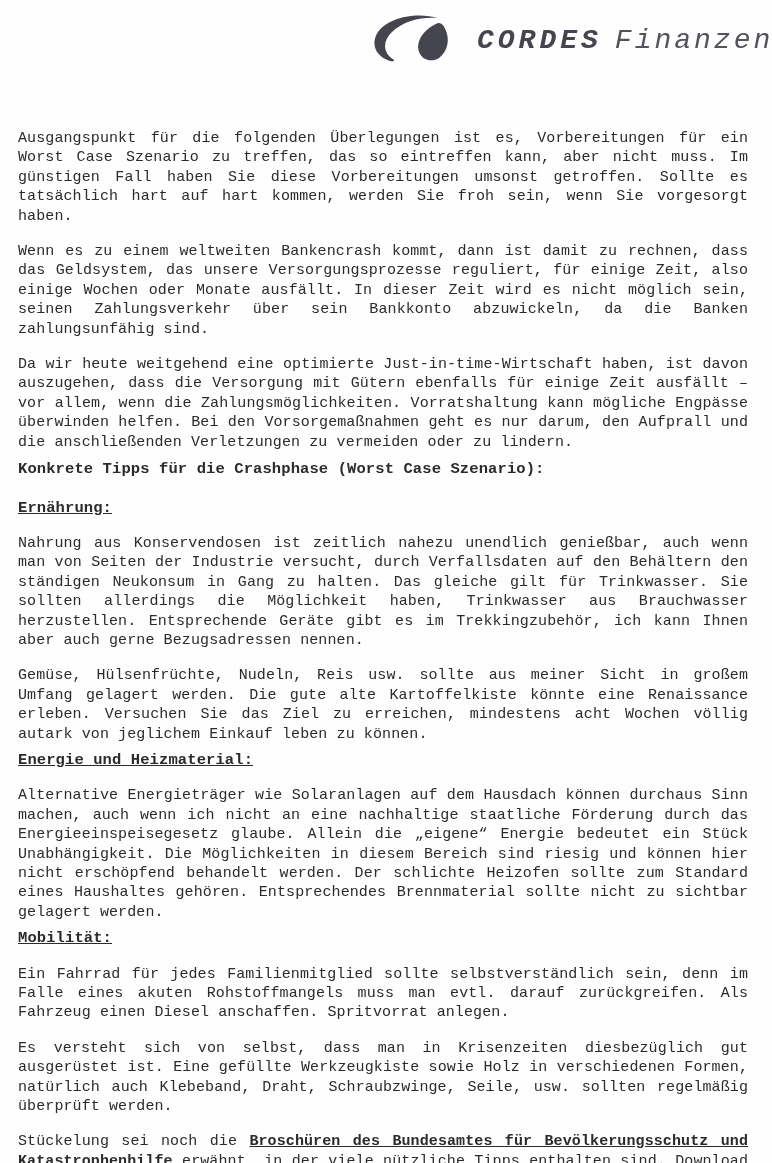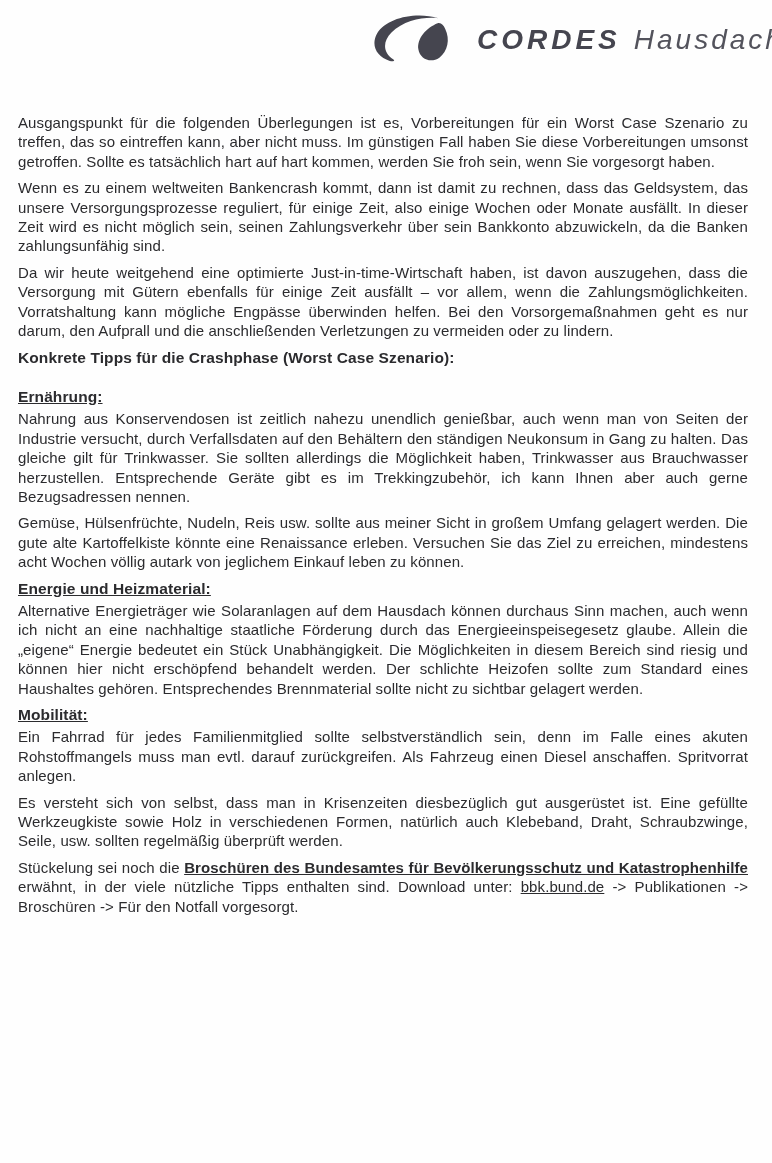--- a/index.html
+++ b/index.html
@@ -14,20 +14,21 @@
     font-family:"Liberation Sans","DejaVu Sans",sans-serif;
   }
   .page{
     position:relative;
     width:772px;
     height:1163px;
     background:var(--paper);
     color:var(--ink);
     overflow:hidden;
     padding:0 24px 0 18px;
+    font-family:Liberation Mono, monospace;
   }
   
   .letterhead{
     position:absolute;
     top:13px;
     left:373px;
     display:flex;
     align-items:center;
   }
   .logo-mark{
@@ -65,21 +66,21 @@
     letter-spacing:.1px;
   }
   .doc-title{
     font-size:17.5px;
     font-weight:bold;
     line-height:22px;
     margin-bottom:5px;
   }
   p.body-par{
     text-align:justify;
-    margin:0 0 7px 0;
+    margin:16px 0 7px 0;
   }
   .tips-heading{
     font-size:15.5px;
     font-weight:bold;
     margin:8px 0 19px 0;
   }
   h2.section-heading{
     font-size:15.5px;
     font-weight:bold;
     text-decoration:underline;
@@ -98,21 +99,21 @@
 
 <div class="page">
 
   <div class="letterhead">
     <svg class="logo-mark" viewBox="0 0 100 64" xmlns="http://www.w3.org/2000/svg" aria-hidden="true">
       <path fill="#45454f" d="M78,6 C50,-2 16,6 5,24 C-3,38 4,52 20,57 C24,58 27,57 24,55 C12,47 11,34 22,23 C37,8 62,4 78,6 Z"></path>
       <path fill="#45454f" d="M77,12 C64,17 52,30 54,43 C56,55 69,60 79,53 C89,46 92,31 86,19 C84,14 81,11 77,12 Z"></path>
     </svg>
     <div class="logo-text">
       <span class="logo-brand">CORDES</span>
-      <span class="logo-suffix">Hausdach</span>
+      <span class="logo-suffix">Finanzen</span>
     </div>
   </div>
 
   <div class="doc">
 
 
     <p class="body-par">Ausgangspunkt für die folgenden Überlegungen ist es, Vorbereitungen für ein Worst Case Szenario zu treffen, das so eintreffen kann, aber nicht muss. Im günstigen Fall haben Sie diese Vorbereitungen umsonst getroffen. Sollte es tatsächlich hart auf hart kommen, werden Sie froh sein, wenn Sie vorgesorgt haben.</p>
     <p class="body-par">Wenn es zu einem weltweiten Bankencrash kommt, dann ist damit zu rechnen, dass das Geldsystem, das unsere Versorgungsprozesse reguliert, für einige Zeit, also einige Wochen oder Monate ausfällt. In dieser Zeit wird es nicht möglich sein, seinen Zahlungsverkehr über sein Bankkonto abzuwickeln, da die Banken zahlungsunfähig sind.</p>
     <p class="body-par">Da wir heute weitgehend eine optimierte Just-in-time-Wirtschaft haben, ist davon auszugehen, dass die Versorgung mit Gütern ebenfalls für einige Zeit ausfällt – vor allem, wenn die Zahlungsmöglichkeiten. Vorratshaltung kann mögliche Engpässe überwinden helfen. Bei den Vorsorgemaßnahmen geht es nur darum, den Aufprall und die anschließenden Verletzungen zu vermeiden oder zu lindern.</p>
 

